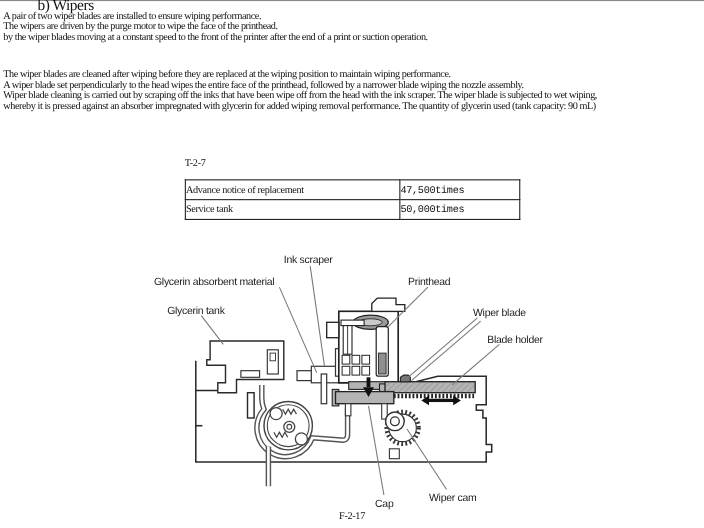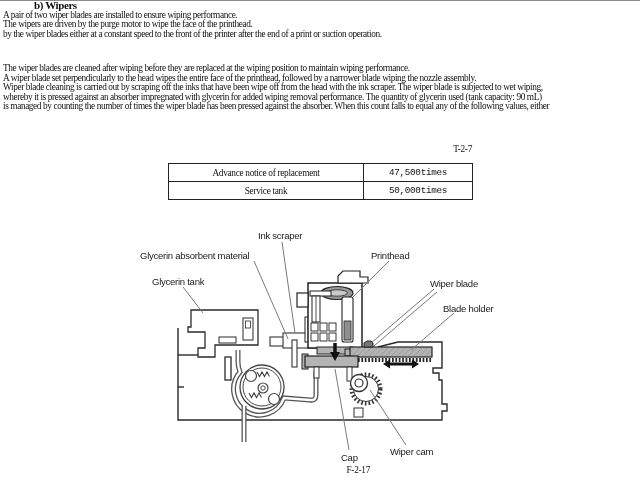--- a/index.html
+++ b/index.html
@@ -7,62 +7,61 @@
     width:640px; height:480px; background:#ffffff; overflow:hidden; position:relative;
     font-family:"Liberation Serif", serif; color:#111;
   }
   .topline { position:absolute; left:0; top:0; width:640px; height:1px; background:#8a8a8a; }
   .textblock {
     position:absolute; left:3px; font-size:9.3px; letter-spacing:-0.4px;
     line-height:9.6px; white-space:nowrap; color:#111;
   }
   #para1 { top:1px; }
   #para2 { top:64px; }
-  .h { font-weight:bold; font-size:11px;padding-left:31px; }
+  .h { font-weight:normal; font-size:14px;padding-left:31px; }
   .tcaption {
-    position:absolute; left:168px; top:144px; width:304px; text-align:right;
+    position:absolute; left:168px; top:144px; width:304px; text-align:left;
     font-size:9.3px; letter-spacing:-0.3px;
   }
   table.spec {
     position:absolute; left:168px; top:163px; border-collapse:collapse;
     font-size:9.3px; letter-spacing:-0.3px;
   }
   table.spec td {
-    border:1px solid #222; text-align:center; vertical-align:middle;
+    border:1px solid #222; text-align:left; vertical-align:middle;
     height:17px; padding:0;
   }
   td.c1 { width:194px; } td.c2 { width:108px;font-family:Liberation Mono, monospace; }
   .fcaption {
-    position:absolute; left:270px; top:465px; width:100px; text-align:right;
+    position:absolute; left:270px; top:465px; width:100px; text-align:center;
     font-size:9.3px; letter-spacing:-0.3px;
   }
   svg#diagram { position:absolute; left:0; top:0; }
   svg#diagram text {
     font-family:"Liberation Sans", sans-serif; font-size:9.5px;
     letter-spacing:-0.25px; fill:#1a1a1a;
   }
 </style>
 </head>
 <body>
 
 <div class="topline"></div>
 
 <div class="textblock" id="para1">
   <div class="h">b) Wipers</div>
   <div>A pair of two wiper blades are installed to ensure wiping performance.</div>
   <div>The wipers are driven by the purge motor to wipe the face of the printhead.</div>
-  <div>by the wiper blades either at a constant speed to the front of the printer after the end of a print or suction operation.</div>
+  <div>by the wiper blades moving at a constant speed to the front of the printer after the end of a print or suction operation.</div>
 </div>
 
 <div class="textblock" id="para2">
   <div>The wiper blades are cleaned after wiping before they are replaced at the wiping position to maintain wiping performance.</div>
   <div>A wiper blade set perpendicularly to the head wipes the entire face of the printhead, followed by a narrower blade wiping the nozzle assembly.</div>
   <div>Wiper blade cleaning is carried out by scraping off the inks that have been wipe off from the head with the ink scraper. The wiper blade is subjected to wet wiping,</div>
   <div>whereby it is pressed against an absorber impregnated with glycerin for added wiping removal performance. The quantity of glycerin used (tank capacity: 90 mL)</div>
-  <div>is managed by counting the number of times the wiper blade has been pressed against the absorber. When this count falls to equal any of the following values, either</div>
 </div>
 
 <div class="tcaption">T-2-7</div>
 
 <table class="spec">
   <tbody>
       <tr>
     <td class="c1">Advance notice of replacement</td>
     <td class="c2">47,500times</td>
   </tr>

